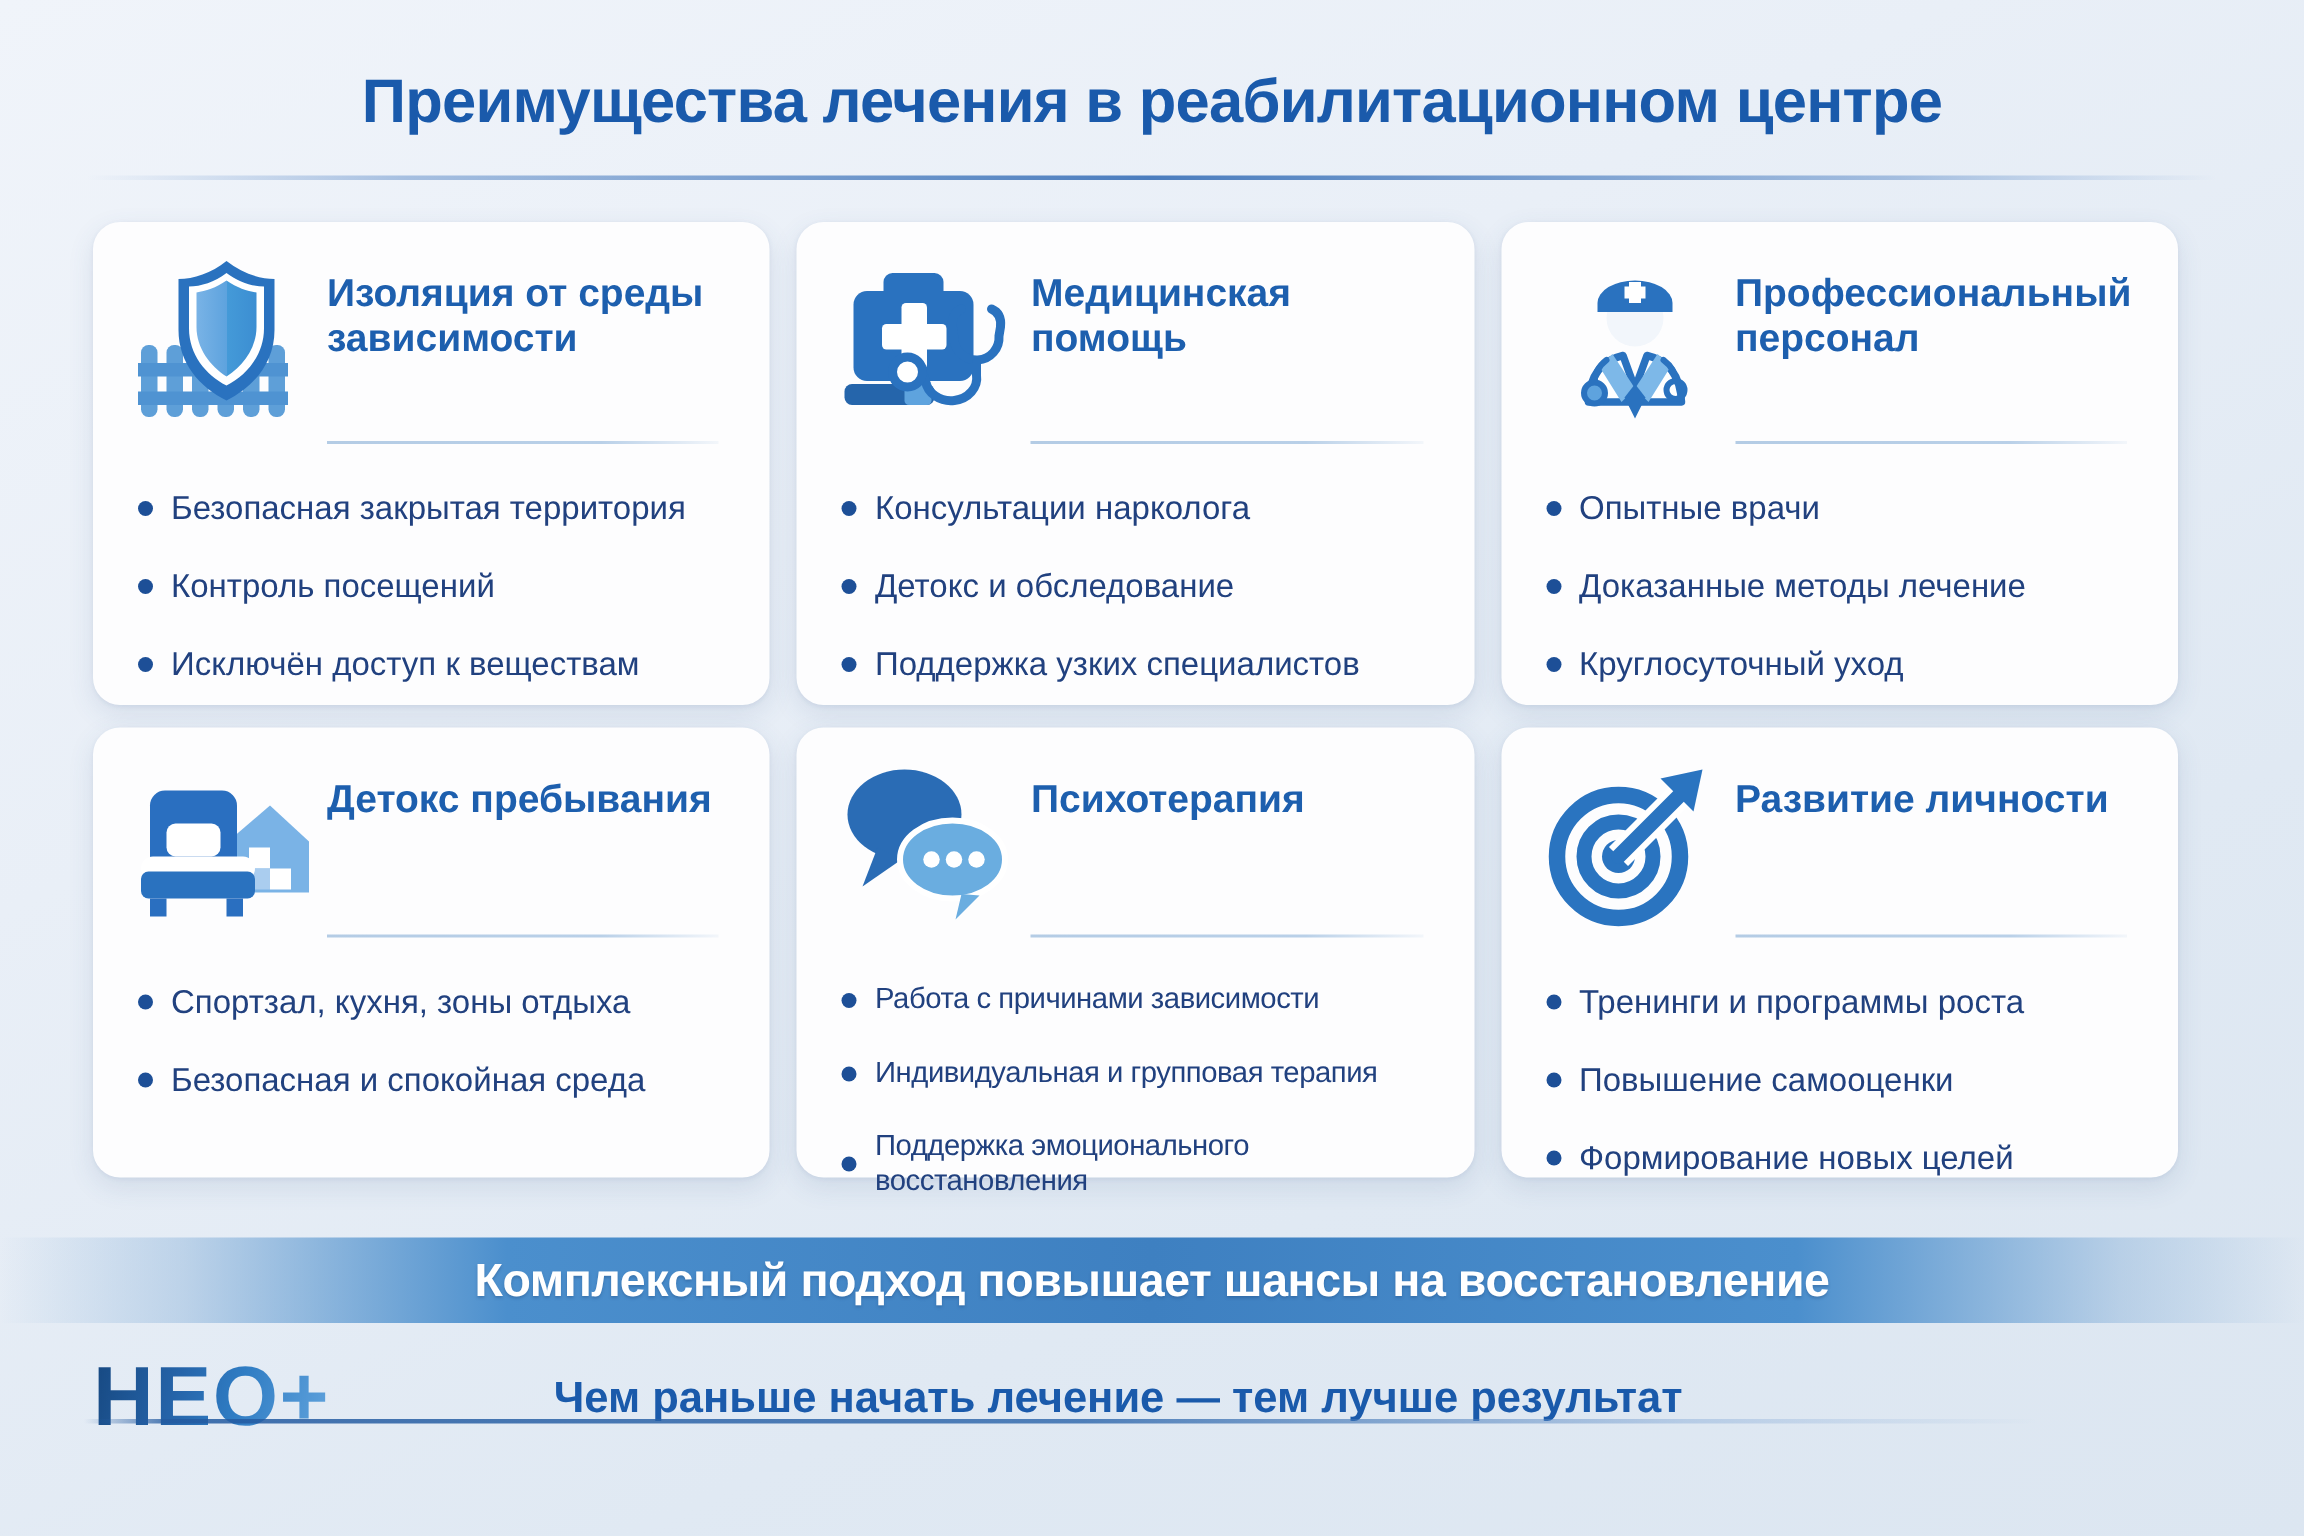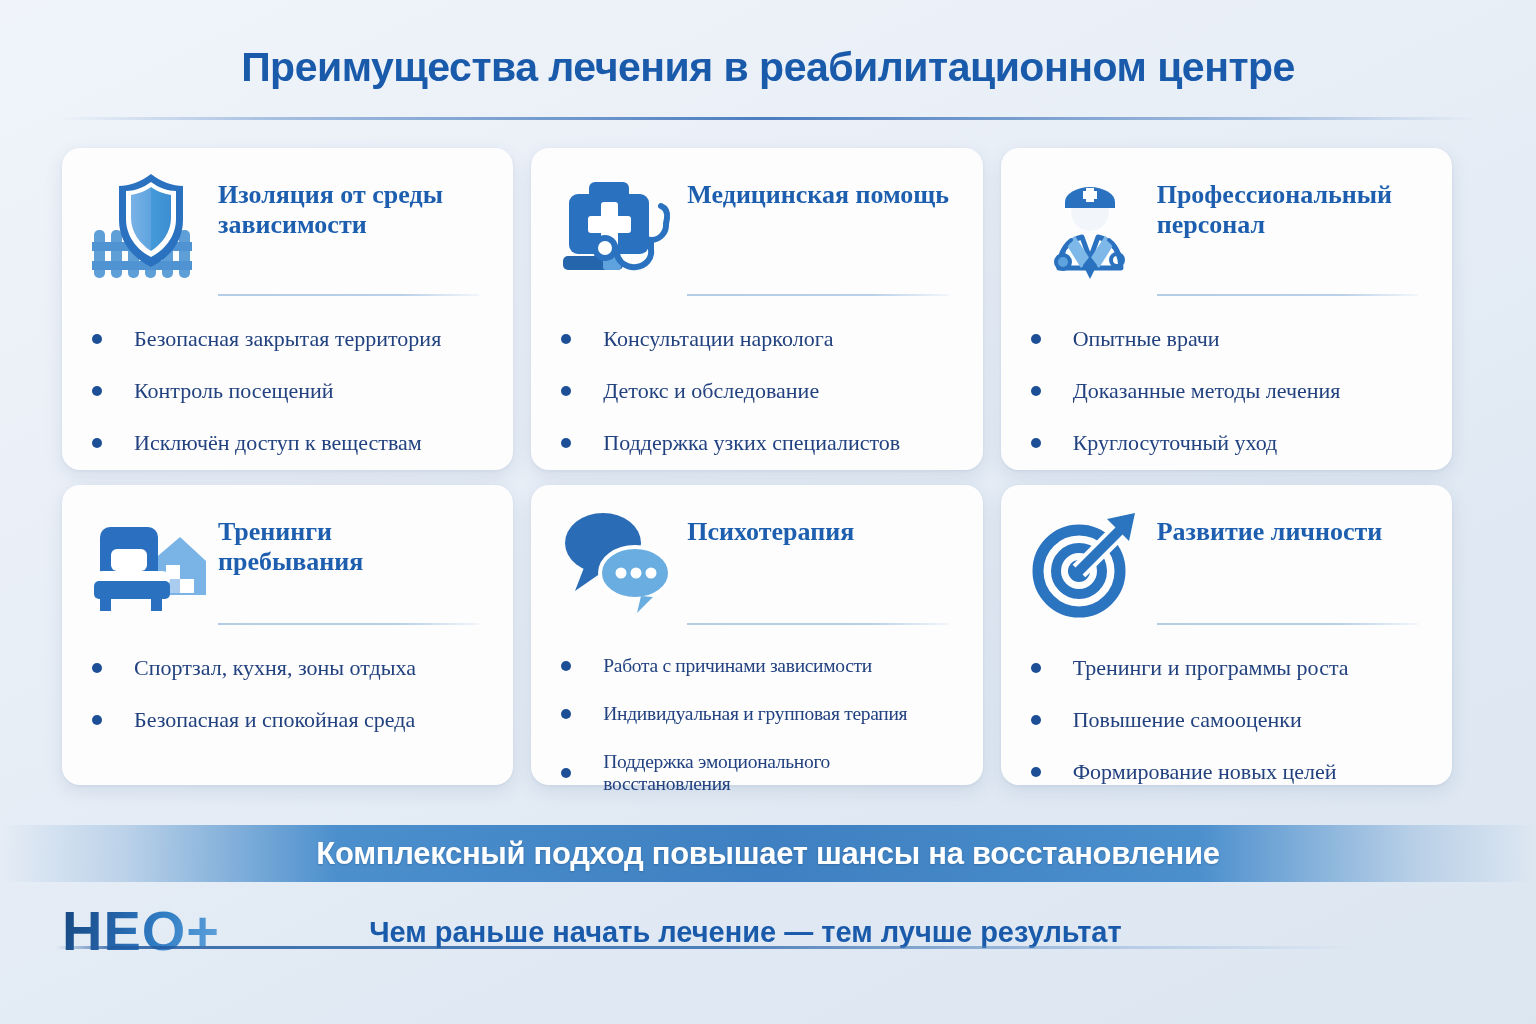--- a/index.html
+++ b/index.html
@@ -21,35 +21,34 @@
   
   .grid{
     margin:28px 84px 0 62px;
     display:grid; grid-template-columns:repeat(3,1fr);
     grid-template-rows:322px 300px; column-gap:18px; row-gap:15px;
   }
   .card{
     background:#fdfdfe; border-radius:18px; padding:24px 30px 16px 30px;
     box-shadow:0 6px 18px rgba(60,90,140,0.12), 0 1px 3px rgba(60,90,140,0.08);
     box-sizing:border-box;
-    font-family:Liberation Serif, serif;
   }
   .card-header{display:flex; align-items:flex-start; gap:12px; min-height:118px;}
   .card:nth-child(n+4) .card-header{min-height:100px;}
   .icon-wrap{flex:none; width:114px; height:110px;}
   .icon-wrap svg{display:block; width:114px; height:110px;}
   .card-title{
     margin:8px 0 0 0; font-size:26px; line-height:1.16; font-weight:bold; color:#1d5fae;
   }
   .card-divider{
     height:2px; margin:4px 4px 0 126px;
     background:linear-gradient(90deg,#b4cce5 0%, #b9d0e8 70%, rgba(185,208,232,0.15) 100%);
   }
   .bullets{list-style:none; margin:30px 0 0 0; padding:0;}
-  .bullets li{display:flex; align-items:center; gap:32px; margin-bottom:26px;
+  .bullets li{display:flex; align-items:center; gap:12px; margin-bottom:26px;
     font-size:22px; color:#21417f;}
   .bullets.condensed li{font-size:19.5px; letter-spacing:-0.3px;align-items:center;}
   .dot{flex:none; width:10px; height:10px; border-radius:50%; background:#1d4f97;}
   
   .banner{
     margin-top:40px; height:57px; display:flex; align-items:center; justify-content:center;
     background:linear-gradient(90deg,
       rgba(120,170,215,0) 0%, rgba(113,162,210,0.35) 8%, #4b8fcd 22%,
       #3e80c1 50%, #4b8fcd 78%, rgba(113,162,210,0.35) 92%, rgba(120,170,215,0) 100%);
   }
@@ -190,21 +189,21 @@
         <h2 class="card-title">Профессиональный персонал</h2>
       </div>
       <div class="card-divider"></div>
       <ul class="bullets">
         <li>
             <span class="dot"></span>
             <span>Опытные врачи</span>
           </li>
         <li>
             <span class="dot"></span>
-            <span>Доказанные методы лечения</span>
+            <span>Доказанные методы лечение</span>
           </li>
         <li>
             <span class="dot"></span>
             <span>Круглосуточный уход</span>
           </li>
       </ul>
     </div>
 
     <div class="card">
       <div class="card-header">
@@ -215,21 +214,21 @@
             <rect x="88" y="70" width="14" height="14" fill="#ffffff"></rect>
             <rect x="74" y="70" width="14" height="14" fill="#aacdef"></rect>
             <rect x="8" y="18" width="58" height="60" rx="10" fill="#2a6fc0"></rect>
             <rect x="19" y="40" width="36" height="22" rx="6" fill="#ffffff"></rect>
             <rect x="2" y="62" width="76" height="16" rx="8" fill="#ffffff"></rect>
             <rect x="2" y="72" width="76" height="18" rx="5" fill="#2a72bf"></rect>
             <rect x="8" y="90" width="11" height="12" fill="#2a6fc0"></rect>
             <rect x="59" y="90" width="11" height="12" fill="#2a6fc0"></rect>
           </svg>
         </div>
-        <h2 class="card-title">Тренинги пребывания</h2>
+        <h2 class="card-title">Детокс пребывания</h2>
       </div>
       <div class="card-divider"></div>
       <ul class="bullets">
         <li>
             <span class="dot"></span>
             <span>Спортзал, кухня, зоны отдыха</span>
           </li>
         <li>
             <span class="dot"></span>
             <span>Безопасная и спокойная среда</span>

